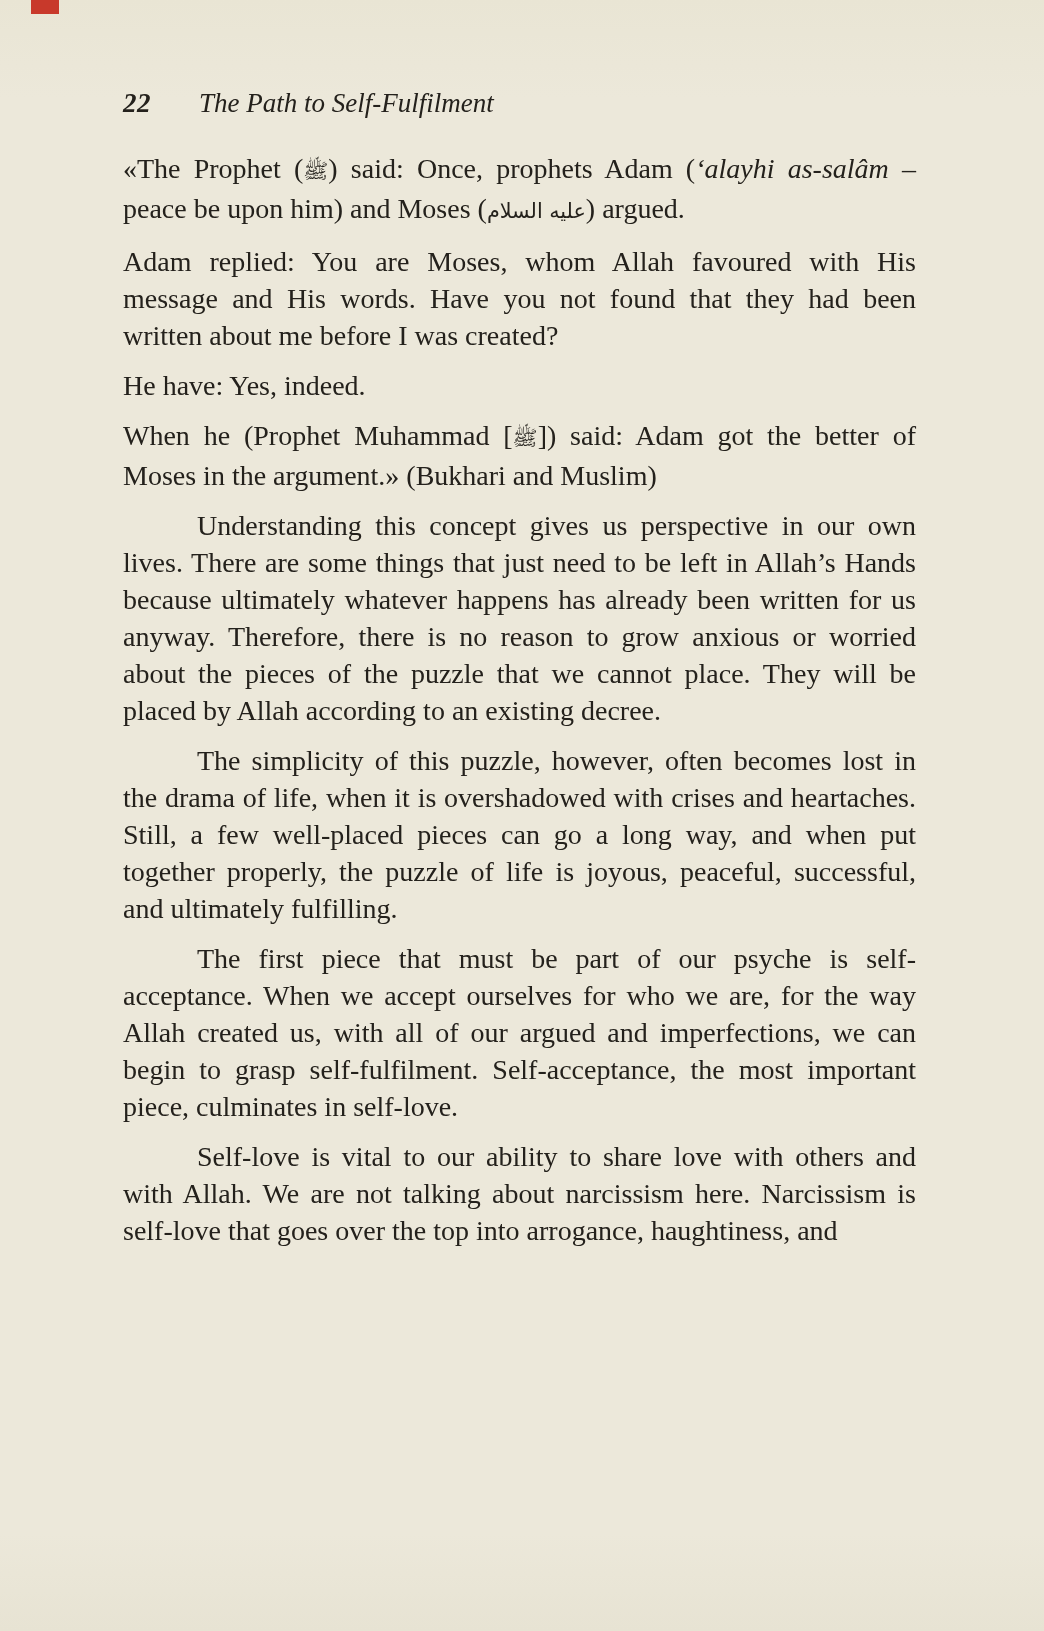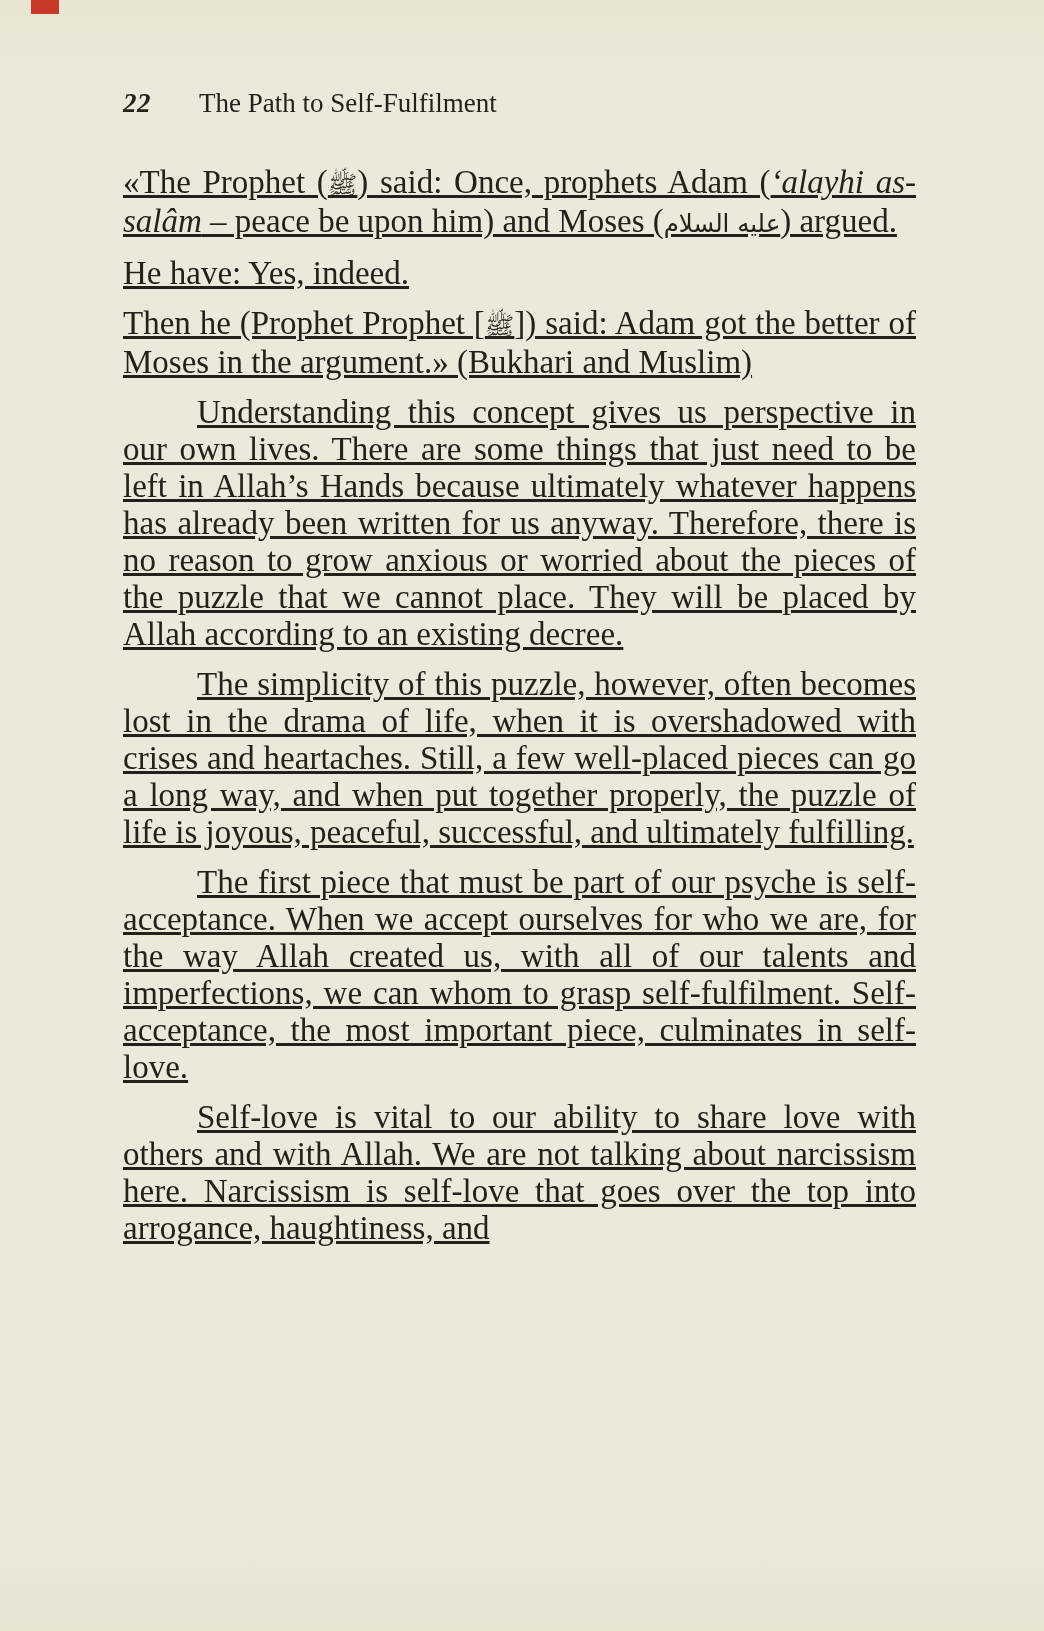--- a/index.html
+++ b/index.html
@@ -35,30 +35,30 @@
     line-height: 34px;
     white-space: nowrap;
   }
   .page-number {
     font-style: italic;
     margin-right: 48px;
     letter-spacing: 0.5px;
     font-weight: bold;
   }
   .book-title {
+    font-style: italic;
   }
   .text-block {
     position: absolute;
-    top: 164px;
+    top: 150px;
     left: 123px;
     width: 793px;
-    font-size: 33px;
+    font-size: 28px;
     line-height: 37px;
     text-align: justify;
-    text-decoration: underline;
   }
   .para {
     margin: 0 0 13px 0;
   }
   .para:last-child {
     margin-bottom: 0;
   }
   .para.indent {
     text-indent: 74px;
   }
@@ -75,20 +75,21 @@
 
 <div class="page">
   <div class="edge-mark"></div>
 
   <header class="page-header">
     <span class="page-number">22</span><span class="book-title">The Path to Self-Fulfilment</span>
   </header>
 
   <main class="text-block">
       <p class="para"><span class="seg-normal">«The Prophet (</span><span class="seg-symbol">ﷺ</span><span class="seg-normal">) said: Once, prophets Adam (</span><span class="seg-italic">‘alayhi as-salâm</span><span class="seg-normal"> – peace be upon him) and Moses (</span><span class="seg-symbol">عليه السلام</span><span class="seg-normal">) argued.</span></p>
+      <p class="para"><span class="seg-normal">Adam replied: You are Moses, whom Allah favoured with His message and His words. Have you not found that they had been written about me before I was created?</span></p>
       <p class="para"><span class="seg-normal">He have: Yes, indeed.</span></p>
-      <p class="para"><span class="seg-normal">Then he (Prophet Prophet [</span><span class="seg-symbol">ﷺ</span><span class="seg-normal">]) said: Adam got the better of Moses in the argument.» (Bukhari and Muslim)</span></p>
+      <p class="para"><span class="seg-normal">When he (Prophet Muhammad [</span><span class="seg-symbol">ﷺ</span><span class="seg-normal">]) said: Adam got the better of Moses in the argument.» (Bukhari and Muslim)</span></p>
       <p class="para indent"><span class="seg-normal">Understanding this concept gives us perspective in our own lives. There are some things that just need to be left in Allah’s Hands because ultimately whatever happens has already been written for us anyway. Therefore, there is no reason to grow anxious or worried about the pieces of the puzzle that we cannot place. They will be placed by Allah according to an existing decree.</span></p>
       <p class="para indent"><span class="seg-normal">The simplicity of this puzzle, however, often becomes lost in the drama of life, when it is overshadowed with crises and heartaches. Still, a few well-placed pieces can go a long way, and when put together properly, the puzzle of life is joyous, peaceful, successful, and ultimately fulfilling.</span></p>
-      <p class="para indent"><span class="seg-normal">The first piece that must be part of our psyche is self-acceptance. When we accept ourselves for who we are, for the way Allah created us, with all of our talents and imperfections, we can whom to grasp self-fulfilment. Self-acceptance, the most important piece, culminates in self-love.</span></p>
+      <p class="para indent"><span class="seg-normal">The first piece that must be part of our psyche is self-acceptance. When we accept ourselves for who we are, for the way Allah created us, with all of our argued and imperfections, we can begin to grasp self-fulfilment. Self-acceptance, the most important piece, culminates in self-love.</span></p>
       <p class="para indent"><span class="seg-normal">Self-love is vital to our ability to share love with others and with Allah. We are not talking about narcissism here. Narcissism is self-love that goes over the top into arrogance, haughtiness, and</span></p>
     </main>
 </div>
 
 </body></html>

